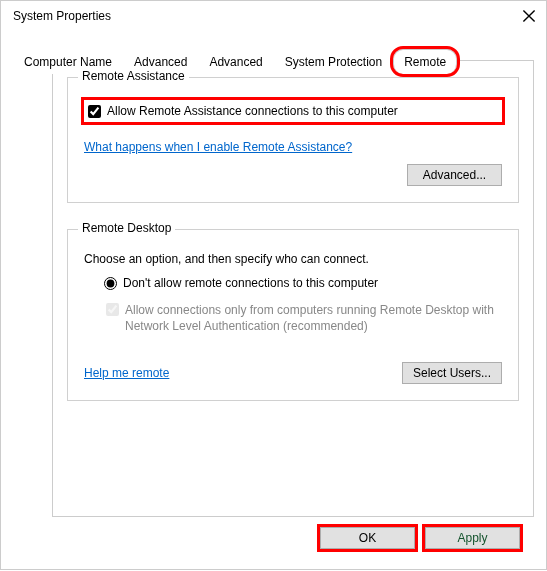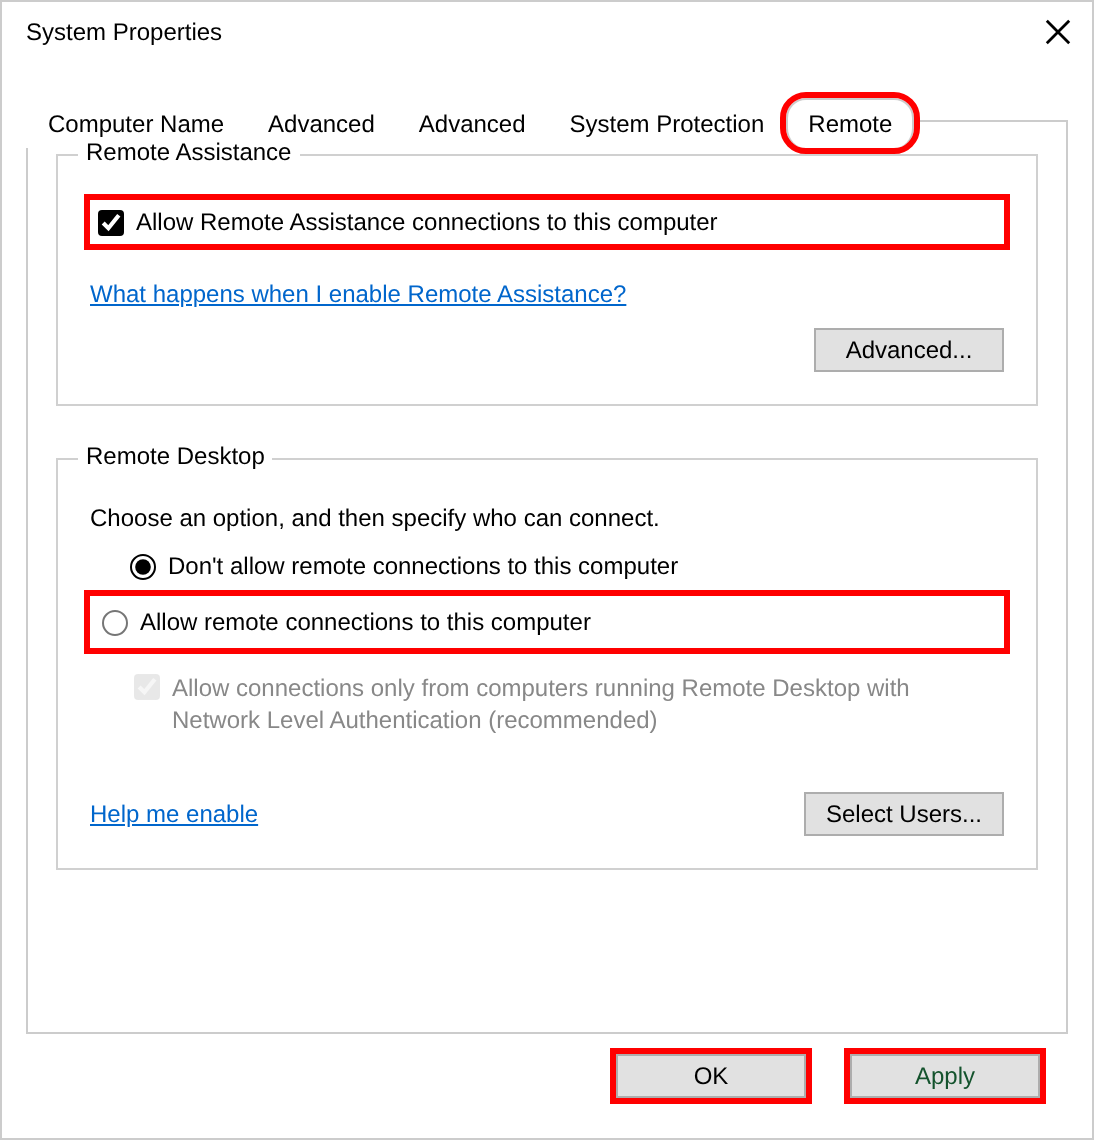--- a/index.html
+++ b/index.html
@@ -5,31 +5,31 @@
 * { box-sizing: border-box; margin: 0; padding: 0; font-family: "Segoe UI", Arial, sans-serif; font-size: 12px; }
 body { background: #fff; width: 547px; height: 571px; overflow: hidden; }
 .window { width: 547px; height: 570px; border: 1px solid #ccc; background: #fff; display: flex; flex-direction: column; }
 .titlebar { display: flex; align-items: center; padding: 8px 10px 6px 12px; }
 .titlebar-title { flex: 1; font-size: 12px; color: #000; }
 .close-icon { width: 14px; height: 14px; cursor: pointer; }
 .content { padding: 6px 12px 10px 12px; display: flex; flex-direction: column; flex: 1; }
 .tabs { display: flex; border-bottom: 1px solid #ccc; }
 .tab { padding: 5px 10px; border: 1px solid transparent; border-bottom: none; cursor: pointer; background: #fff; position: relative; top: 14px; }
 .tab.active { border-color: #ccc; background: #fff; border-radius: 10px; }
-.tab-panel { border: 1px solid #ccc; border-top: none; padding: 12px 14px 14px 14px; flex: 1; display: flex; flex-direction: column; }
+.tab-panel { border: 1px solid #ccc; border-top: none; padding: 12px 14px 14px 14px; flex: 1; display: flex; flex-direction: column; margin-left: 39px; }
 .groupbox { border: 1px solid #d0d0d0; padding: 14px 16px 16px 16px; margin-top: 10px; position: relative; }
 .group-legend { position: absolute; top: -9px; left: 10px; background: #fff; padding: 0 4px; font-size: 12px; }
 .row { margin: 8px 0; display: flex; align-items: flex-start; gap: 6px; }
 .checkbox { width: 13px; height: 13px; margin-top: 1px; accent-color: #000; }
 .radio { width: 13px; height: 13px; margin-top: 1px; accent-color: #000; }
 .link { color: #0066cc; cursor: pointer; text-decoration: underline; }
 .btn { background: #e1e1e1; border: 1px solid #adadad; padding: 3px 10px; min-width: 95px; cursor: pointer; }
 .btn.disabled { color: #14532d; }
 .right { text-align: right; }
-.footer { display: flex; justify-content: flex-end; gap: 22px; padding: 10px 14px; }
+.footer { display: flex; justify-content: flex-end; gap: 10px; padding: 10px 14px; }
 .muted { color: #888; }
 .muted .checkbox { opacity: 0.5; }
 .indent { margin-left: 22px; }
 .hl-red { outline: 3px solid #f00; outline-offset: 0; }
 .groupbox.ra { margin-top: 4px; }
 .bottom-row { display:flex; align-items:center; justify-content:space-between; margin-top:28px; }
 .spacer { flex: 1; }
 </style>
 </head>
 <body>
@@ -69,30 +69,26 @@
 
       <div class="groupbox" style="margin-top:26px;">
         <span class="group-legend">Remote Desktop</span>
         <div class="row">
           <span>Choose an option, and then specify who can connect.</span>
         </div>
         <div class="row" style="margin-top:10px;padding-left:20px;">
           <input type="radio" name="rd" class="radio" checked="" style="">
           <span>Don't allow remote connections to this computer</span>
         </div>
-        <div class="row hl-red" style="padding:6px; margin-top:6px;">
-          <input type="radio" name="rd" class="radio" style="">
-          <span>Allow remote connections to this computer</span>
-        </div>
         <div class="row muted indent" style="margin-top:12px;justify-content:space-between;">
           <input type="checkbox" class="checkbox" checked="" disabled="" style="">
           <span style="line-height:1.35;">Allow connections only from computers running Remote Desktop with Network Level Authentication (recommended)</span>
         </div>
         <div class="bottom-row">
-          <span class="link">Help me enable</span>
+          <span class="link">Help me remote</span>
           <button class="btn">Select Users...</button>
         </div>
       </div>
 
       <div class="spacer"></div>
     </div>
 
     <div class="footer">
       <button class="btn hl-red">OK</button>
       <button class="btn disabled hl-red">Apply</button>

